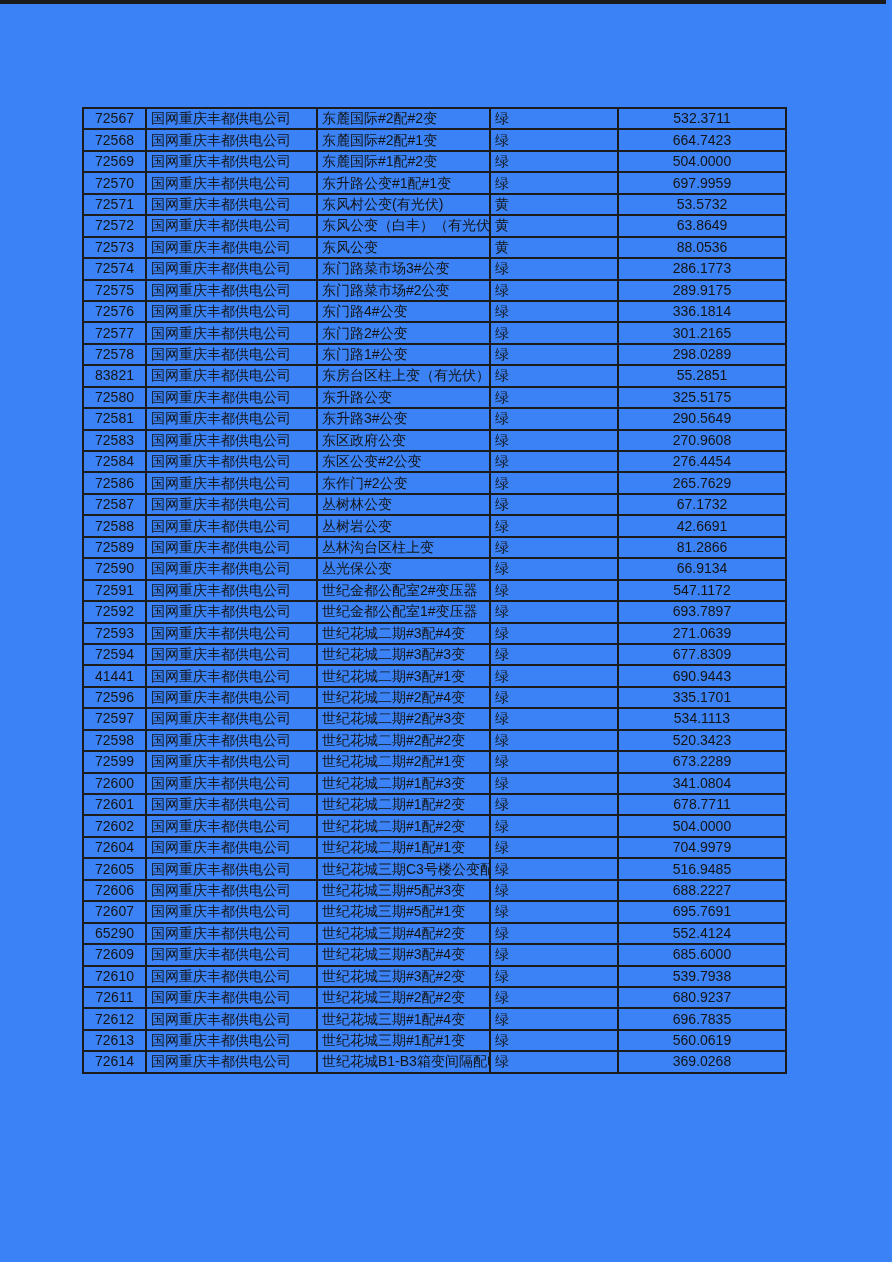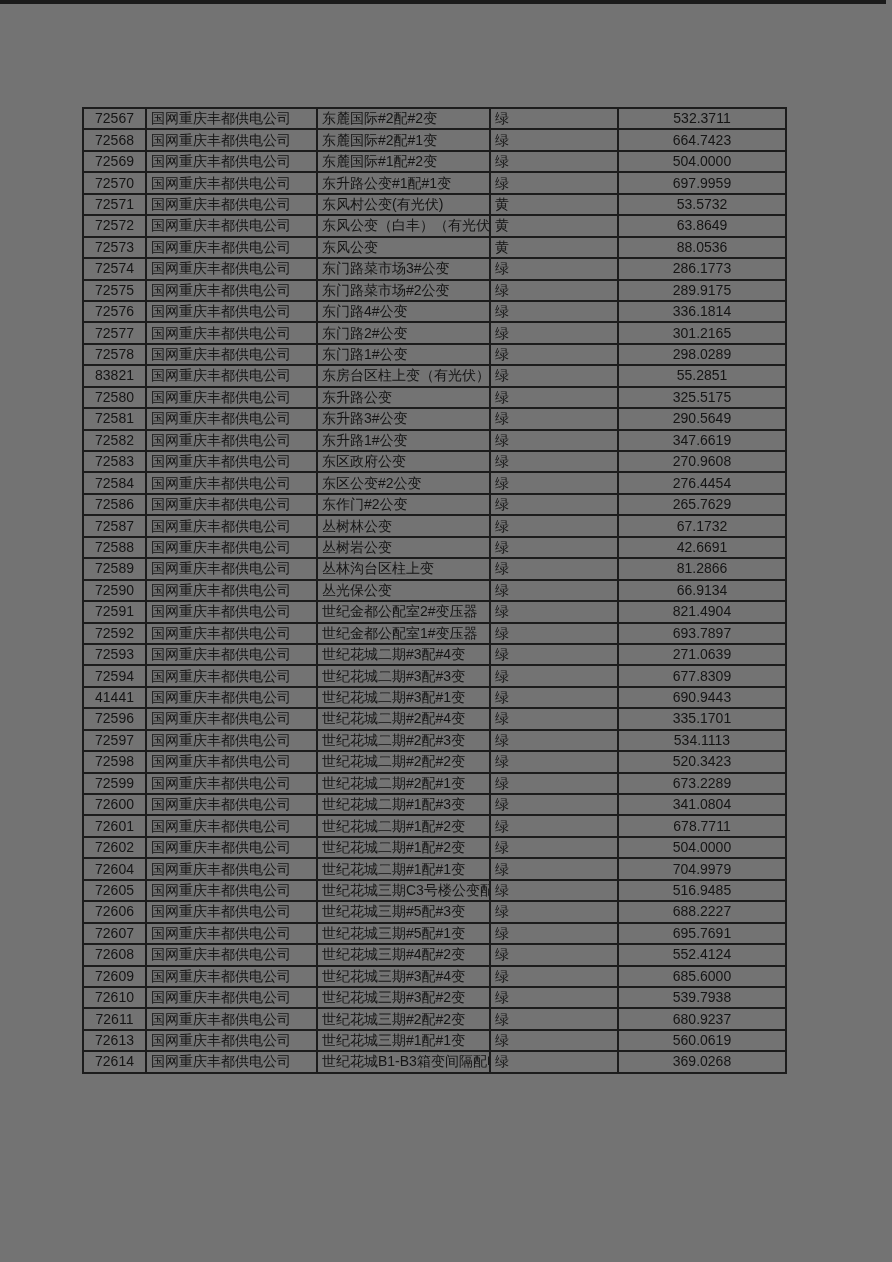--- a/index.html
+++ b/index.html
@@ -4,21 +4,21 @@
 <style>
   html, body {
     margin: 0;
     padding: 0;
     background: #ffffff;
   }
   .screen {
     position: relative;
     width: 892px;
     height: 1262px;
-    background: #737373;
+    background: #3b82f6;
     overflow: hidden;
     font-family: "Liberation Sans", "DejaVu Sans", sans-serif;
   }
   .top-bar {
     position: absolute;
     top: 0;
     left: 0;
     width: 886px;
     height: 4px;
     background: #1b1b1b;
@@ -164,27 +164,20 @@
           <td class="al-center">325.5175</td>
         </tr>
         <tr>
           <td class="al-center">72581</td>
           <td class="al-left">国网重庆丰都供电公司</td>
           <td class="al-left">东升路3#公变</td>
           <td class="al-left">绿</td>
           <td class="al-center">290.5649</td>
         </tr>
         <tr>
-          <td class="al-center">72582</td>
-          <td class="al-left">国网重庆丰都供电公司</td>
-          <td class="al-left">东升路1#公变</td>
-          <td class="al-left">绿</td>
-          <td class="al-center">347.6619</td>
-        </tr>
-        <tr>
           <td class="al-center">72583</td>
           <td class="al-left">国网重庆丰都供电公司</td>
           <td class="al-left">东区政府公变</td>
           <td class="al-left">绿</td>
           <td class="al-center">270.9608</td>
         </tr>
         <tr>
           <td class="al-center">72584</td>
           <td class="al-left">国网重庆丰都供电公司</td>
           <td class="al-left">东区公变#2公变</td>
@@ -224,21 +217,21 @@
           <td class="al-left">国网重庆丰都供电公司</td>
           <td class="al-left">丛光保公变</td>
           <td class="al-left">绿</td>
           <td class="al-center">66.9134</td>
         </tr>
         <tr>
           <td class="al-center">72591</td>
           <td class="al-left">国网重庆丰都供电公司</td>
           <td class="al-left">世纪金都公配室2#变压器</td>
           <td class="al-left">绿</td>
-          <td class="al-center">821.4904</td>
+          <td class="al-center">547.1172</td>
         </tr>
         <tr>
           <td class="al-center">72592</td>
           <td class="al-left">国网重庆丰都供电公司</td>
           <td class="al-left">世纪金都公配室1#变压器</td>
           <td class="al-left">绿</td>
           <td class="al-center">693.7897</td>
         </tr>
         <tr>
           <td class="al-center">72593</td>
@@ -332,21 +325,21 @@
           <td class="al-center">688.2227</td>
         </tr>
         <tr>
           <td class="al-center">72607</td>
           <td class="al-left">国网重庆丰都供电公司</td>
           <td class="al-left">世纪花城三期#5配#1变</td>
           <td class="al-left">绿</td>
           <td class="al-center">695.7691</td>
         </tr>
         <tr>
-          <td class="al-center">72608</td>
+          <td class="al-center">65290</td>
           <td class="al-left">国网重庆丰都供电公司</td>
           <td class="al-left">世纪花城三期#4配#2变</td>
           <td class="al-left">绿</td>
           <td class="al-center">552.4124</td>
         </tr>
         <tr>
           <td class="al-center">72609</td>
           <td class="al-left">国网重庆丰都供电公司</td>
           <td class="al-left">世纪花城三期#3配#4变</td>
           <td class="al-left">绿</td>
@@ -358,20 +351,27 @@
           <td class="al-left">世纪花城三期#3配#2变</td>
           <td class="al-left">绿</td>
           <td class="al-center">539.7938</td>
         </tr>
         <tr>
           <td class="al-center">72611</td>
           <td class="al-left">国网重庆丰都供电公司</td>
           <td class="al-left">世纪花城三期#2配#2变</td>
           <td class="al-left">绿</td>
           <td class="al-center">680.9237</td>
+        </tr>
+        <tr>
+          <td class="al-center">72612</td>
+          <td class="al-left">国网重庆丰都供电公司</td>
+          <td class="al-left">世纪花城三期#1配#4变</td>
+          <td class="al-left">绿</td>
+          <td class="al-center">696.7835</td>
         </tr>
         <tr>
           <td class="al-center">72613</td>
           <td class="al-left">国网重庆丰都供电公司</td>
           <td class="al-left">世纪花城三期#1配#1变</td>
           <td class="al-left">绿</td>
           <td class="al-center">560.0619</td>
         </tr>
         <tr>
           <td class="al-center">72614</td>

